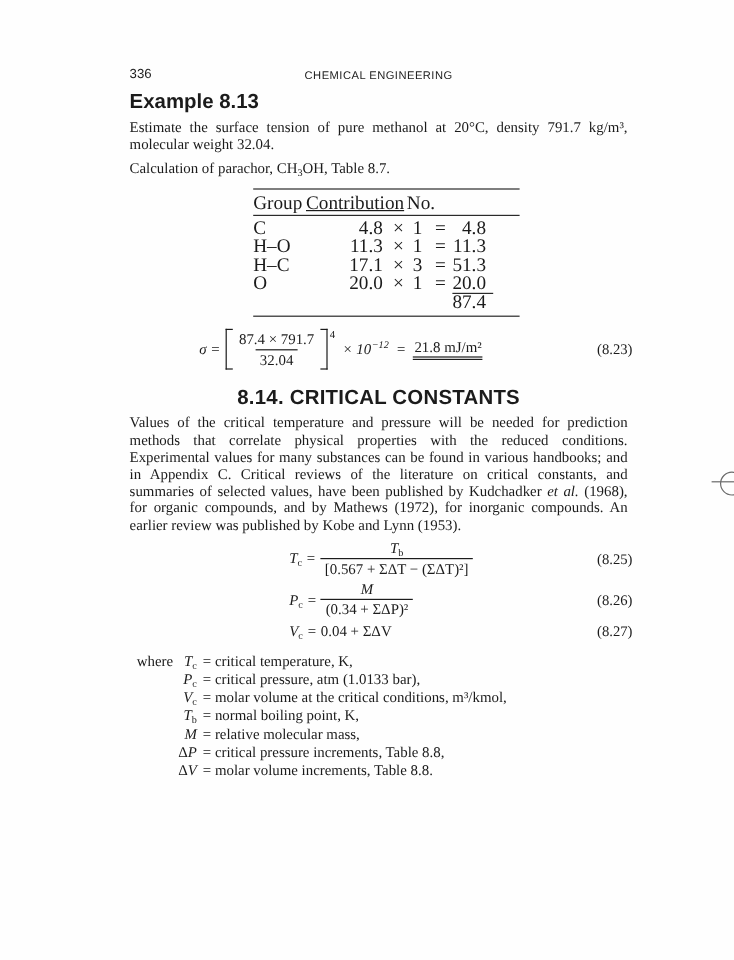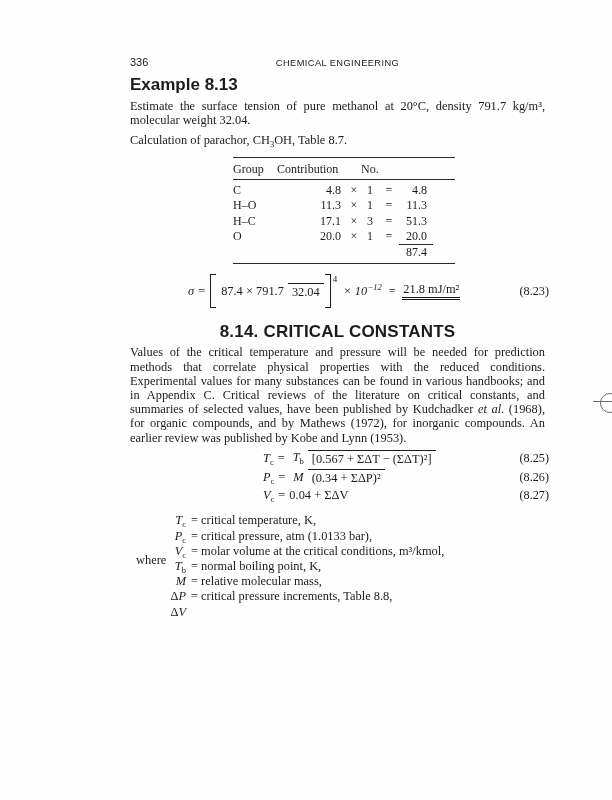--- a/index.html
+++ b/index.html
@@ -7,21 +7,21 @@
     position: relative;
     width: 612px;
     height: 800px;
     background: #fefefe;
     overflow: hidden;
     color: #1b1b1b;
     font-family: "Liberation Serif", "DejaVu Serif", serif;
     font-size: 12.4px;
     line-height: 14.2px;
   }
-  .content { position: absolute; left: 130px; top: 55px; width: 415px; }
+  .content { position: absolute; left: 108px; top: 55px; width: 415px; }
 
   
   .pghead { position: relative; height: 13px; font-family: "Liberation Sans", "DejaVu Sans", sans-serif; }
   .pgnum  { position: absolute; left: 0; top: 0; font-size: 11px; }
   .rhead  { display: block; text-align: center; font-size: 9.3px; letter-spacing: 0.4px; padding-top: 1px; }
 
   
   .h-bold { font-family: "Liberation Sans", "DejaVu Sans", sans-serif; font-weight: bold; font-size: 17px; line-height: 15px; margin: 0; }
   .h-example  { margin-top: 9px; }
   .h-solution { margin-top: 22px; }
@@ -35,57 +35,57 @@
 
   
   .ptable {
     margin: 9px 0 0 103px;
     width: 200px;
     padding: 4px 22px 3px 0;
     border-top: 1.1px solid #2a2a2a;
     border-bottom: 1.1px solid #2a2a2a;
     display: grid;
     grid-template-columns: 44px 70px 14px 18px 20px 34px;
-    font-size: 12px;
+    font-size: 16px;
     line-height: 15.3px;
   }
   .ptable span { display: block; }
   .th-g { grid-column: 1; }
-  .th-c { grid-column: 2; text-align: left; }
+  .th-c { grid-column: 2; text-align: left; text-decoration: underline; }
   .th-n { grid-column: 4; text-align: left; }
   .hrule { grid-column: 1 / -1; border-bottom: 1.1px solid #2a2a2a; margin: 2px -22px 3px 0; height: 0; }
   .tg { text-align: left; }
   .tc { text-align: right; padding-right: 6px; }
   .tx { text-align: center; }
   .tn { text-align: center; }
   .te { text-align: center; }
   .tr { text-align: right; padding-right: 6px; }
   .tot { grid-column: 6; text-align: right; padding-right: 6px; border-top: 1.1px solid #2a2a2a; }
 
   
   .eqrow { position: relative; display: flex; align-items: center; }
   .eqnum { position: absolute; right: -4px; top: 50%; transform: translateY(-50%); font-size: 12.2px; }
   .eq823 { margin-top: 10px; padding-left: 58px; min-height: 34px; }
   .esign { padding: 0 4px; }
-  .frac  { display: inline-flex; flex-direction: row; align-items: center; }
+  .frac  { display: inline-flex; flex-direction: column; align-items: center; }
   .frac .fnum { padding: 0 4px 1px; text-align: center; }
   .frac .fden { border-top: 1.1px solid #1b1b1b; padding: 1px 4px 0; text-align: center; }
   .brk { width: 5px; align-self: stretch; margin: 0 1px; }
   .brkl { border-left: 1.2px solid #1b1b1b; border-top: 1.2px solid #1b1b1b; border-bottom: 1.2px solid #1b1b1b; }
   .brkr { border-right: 1.2px solid #1b1b1b; border-top: 1.2px solid #1b1b1b; border-bottom: 1.2px solid #1b1b1b; }
   .bexp { font-size: 9px; align-self: flex-start; margin: -2px 0 0 1px; }
   .mid  { margin-left: 6px; font-style: italic; }
   .result { margin-left: 6px; border-bottom: 3px double #1b1b1b; padding: 0 1px 1px; }
   .eqc  { padding-left: 133px; margin-top: 5px; }
   .sb { font-size: 8.5px; vertical-align: -2.5px; line-height: 0; }
   .sp { font-size: 8.5px; vertical-align: 5px; line-height: 0; margin-left: 0.5px; }
 
   
   .where { position: relative; margin-top: 11px; line-height: 15.2px; }
-  .wlabel { position: absolute; left: 6px; top: 0; margin-top: 40px; }
+  .wlabel { position: absolute; left: 6px; top: 0; }
   .wrow { display: flex; }
   .wsym { width: 56px; text-align: right; white-space: nowrap; }
   .wdef { margin-left: 5px; }
 
   
   .regcircle { position: absolute; top: 393px; right: -8px; width: 18px; height: 18px; border: 1.2px solid #6a6a6a; border-radius: 50%; }
   .regline   { position: absolute; top: 401px; right: 0; width: 19px; border-top: 1.2px solid #6a6a6a; }
 </style>
 </head>
 <body>
@@ -217,17 +217,18 @@
       <div class="wrow">
         <span class="wsym"><span></span><i>M</i><sub class="sb"></sub></span>
         <span class="wdef">= relative molecular mass,</span>
       </div>
       <div class="wrow">
         <span class="wsym"><span>Δ</span><i>P</i><sub class="sb"></sub></span>
         <span class="wdef">= critical pressure increments, Table 8.8,</span>
       </div>
       <div class="wrow">
         <span class="wsym"><span>Δ</span><i>V</i><sub class="sb"></sub></span>
+        <span class="wdef">= molar volume increments, Table 8.8.</span>
       </div>
     </div>
 
   </div>
 </div>
 
 </body></html>

